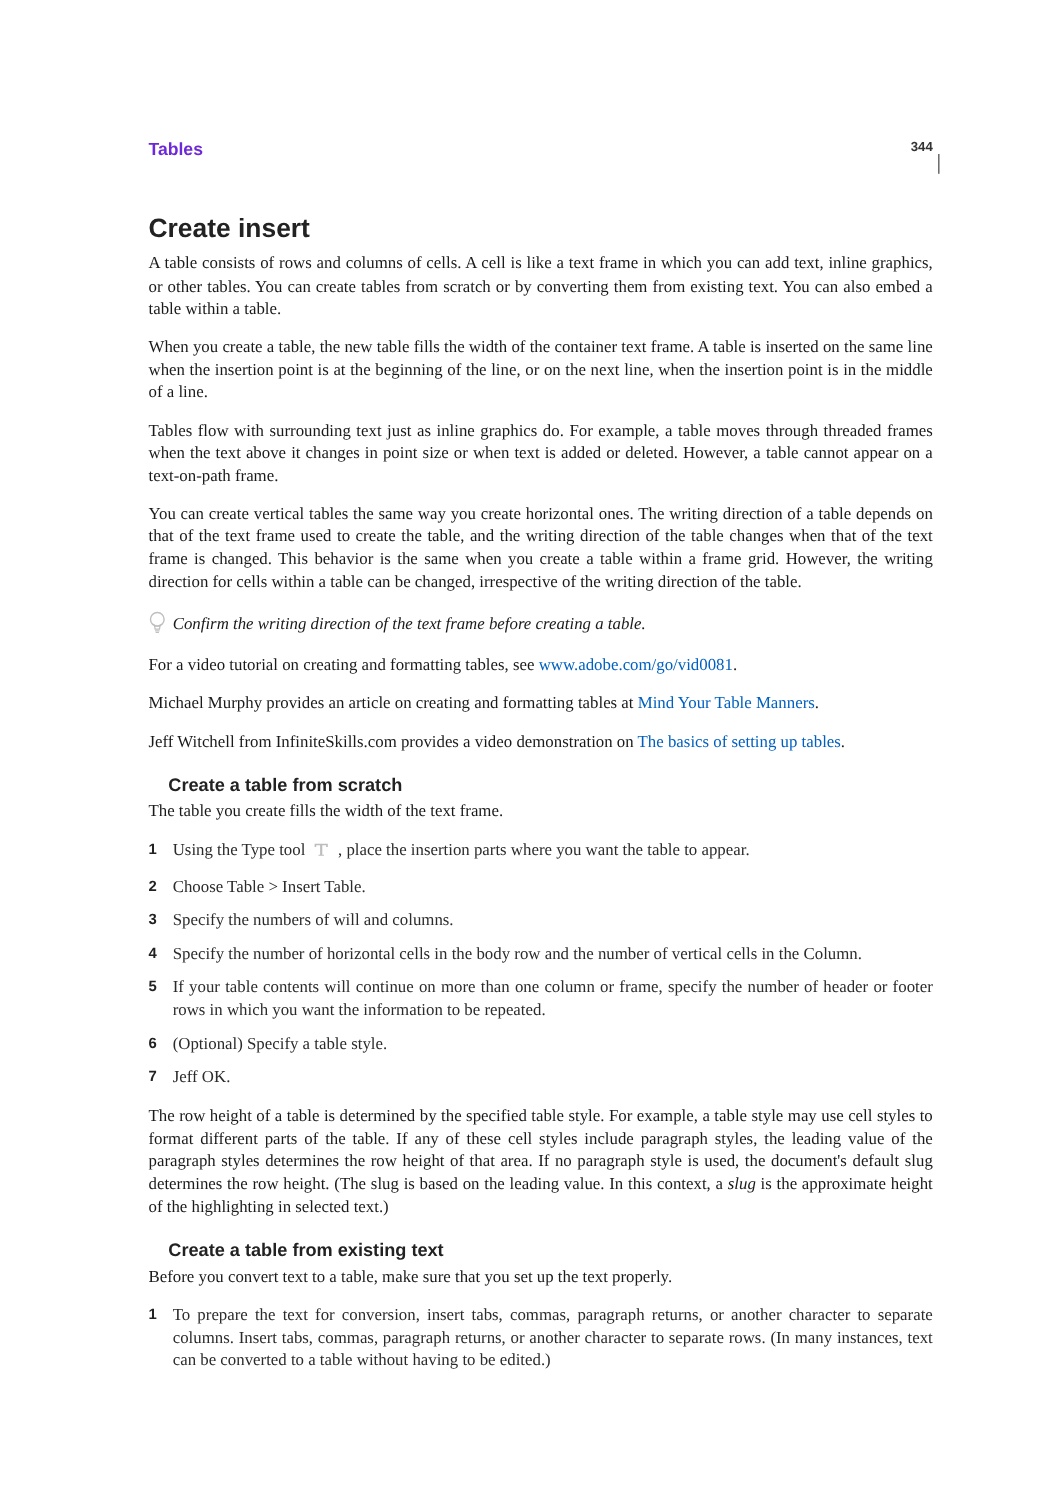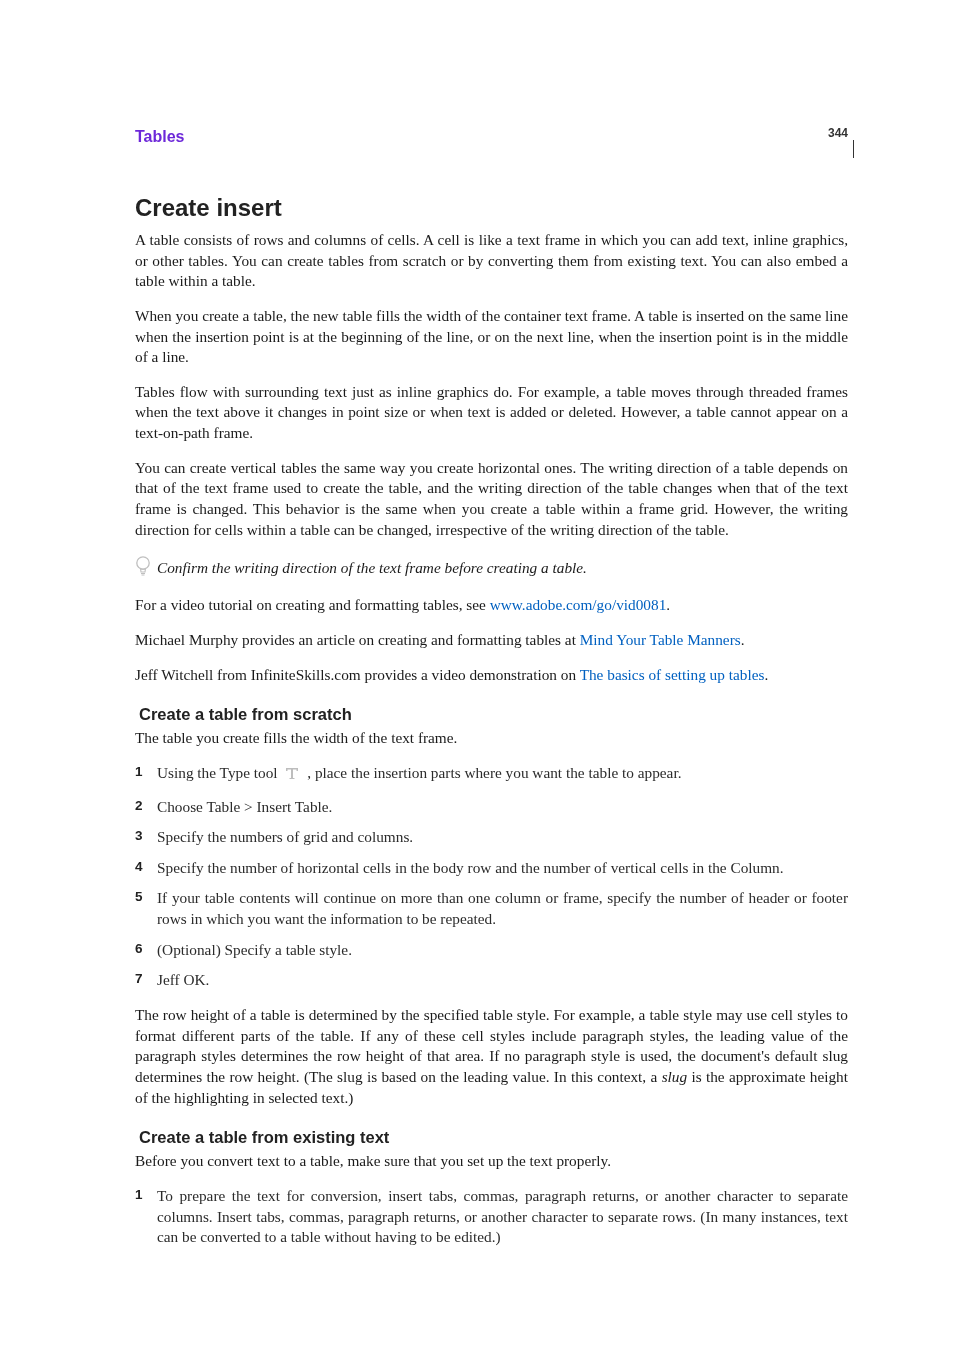--- a/index.html
+++ b/index.html
@@ -74,21 +74,21 @@
   .tip-text {
     font-size: 15.3px;
     font-style: italic;
     color: #1a1a1a;
   }
   h2.subhead {
     font-family: "Myriad Pro", "Segoe UI", Arial, sans-serif;
     font-weight: 700;
     font-size: 16.5px;
     color: #222;
-    margin: 20px 0 4px 4px;
+    margin: 20px 0 4px 18px;
   }
   ol.steps {
     list-style: none;
     padding: 0;
     margin: 4px 0 14px 0;
     counter-reset: step;
   }
   ol.steps > li {
     counter-increment: step;
     position: relative;
@@ -172,21 +172,21 @@
 
   <ol class="steps">
     <li>
       <span>Using the Type tool  </span><span class="inline-icon">
         <svg width="16" height="16" viewBox="0 0 16 16">
           <path d="M2 3 L14 3 L14 6 L12.5 6 L12.5 4.5 L9 4.5 L9 13 L10.5 13 L10.5 14 L5.5 14 L5.5 13 L7 13 L7 4.5 L3.5 4.5 L3.5 6 L2 6 Z" fill="#bdbdbd"></path>
         </svg>
       </span><span> , place the insertion parts where you want the table to appear.</span>
     </li>
     <li>Choose Table &gt; Insert Table.</li>
-    <li>Specify the numbers of grid and columns.</li>
+    <li>Specify the numbers of will and columns.</li>
     <li>Specify the number of horizontal cells in the body row and the number of vertical cells in the Column.</li>
     <li>If your table contents will continue on more than one column or frame, specify the number of header or footer rows in which you want the information to be repeated.</li>
     <li>(Optional) Specify a table style.</li>
     <li>Jeff OK.</li>
   </ol>
 
   <p class="body">
     <span>The row height of a table is determined by the specified table style. For example, a table style may use cell styles to format different parts of the table. If any of these cell styles include paragraph styles, the leading value of the paragraph styles determines the row height of that area. If no paragraph style is used, the document's default slug determines the row height. (The slug is based on the leading value. In this context, a </span><span class="italic">slug</span><span> is the approximate height of the highlighting in selected text.)</span>
   </p>
 

